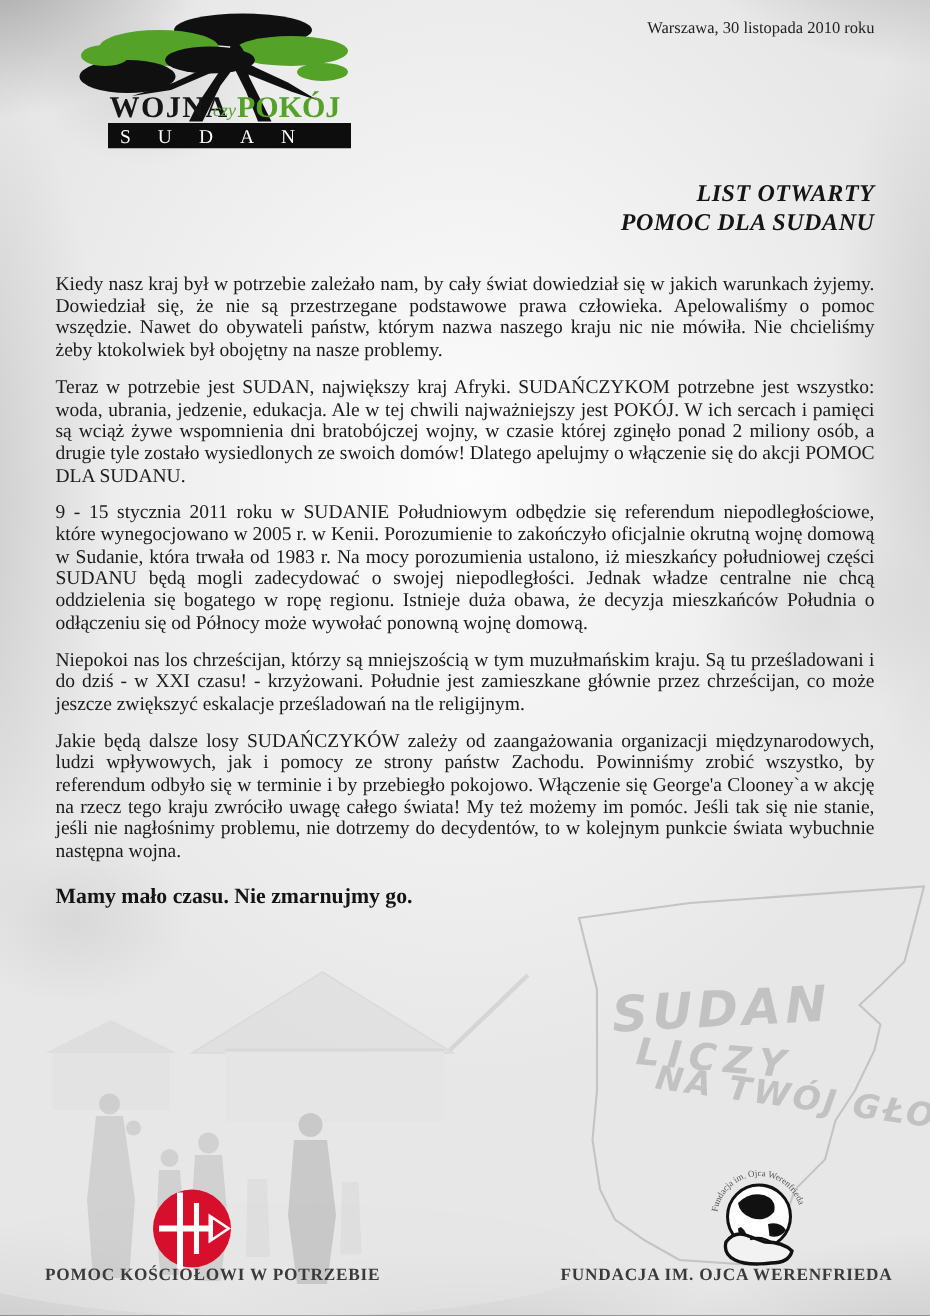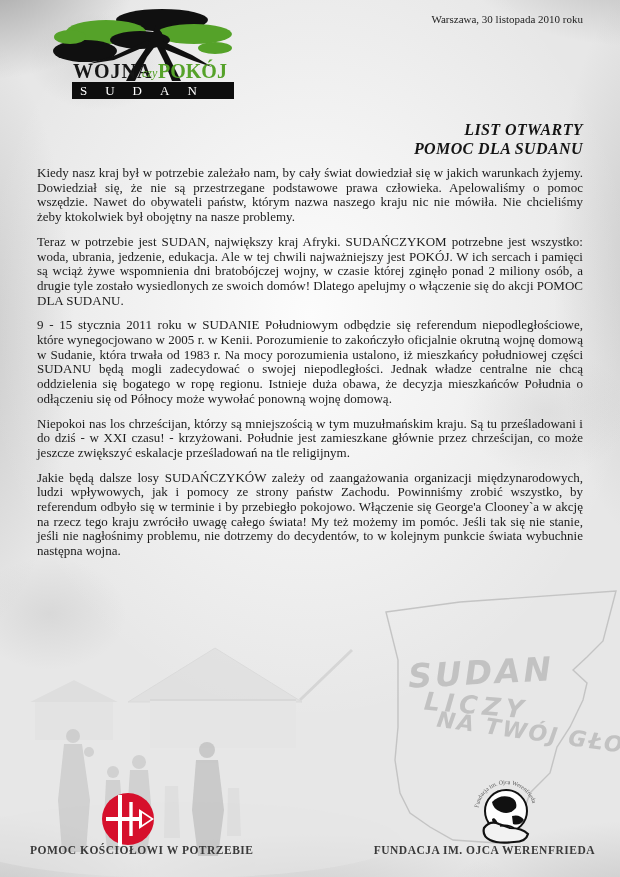--- a/index.html
+++ b/index.html
@@ -25,21 +25,21 @@
   .wm{position:absolute;z-index:0;font-family:"DejaVu Sans", sans-serif;font-weight:bold;font-style:italic;color:#c2c2c2;white-space:nowrap;}
   .wm1{left:408px;top:653px;font-size:33px;letter-spacing:3px;transform:rotate(-3deg);}
   .wm2{left:424px;top:691px;font-size:25px;letter-spacing:5px;transform:rotate(5deg);}
   .wm3{left:436px;top:721px;font-size:22px;letter-spacing:2px;transform:rotate(8deg);}
   .content{position:relative;z-index:1;padding:0 37px;}
   .header{position:relative;height:114px;}
   .logo{position:absolute;left:7px;top:5px;width:190px;height:94px;}
   .date{position:absolute;right:0;top:13px;font-size:11px;color:#222;}
   .title{margin-top:6px;text-align:right;font-weight:bold;font-style:italic;font-size:16px;line-height:19px;letter-spacing:.4px;color:#151515;}
   .body p{margin:0 0 10px 0;font-size:13px;line-height:14.7px;text-align:justify;color:#1b1b1b;}
-  .body{margin-top:8px;}
+  .body{margin-top:24px;}
   .closing{margin-top:15px;font-size:14.5px;font-weight:bold;color:#141414;}
   .footer-el{position:absolute;z-index:2;}
   .acn-logo{left:101px;top:792px;width:54px;height:56px;}
   .globe-logo{left:466px;top:778px;width:78px;height:68px;}
   .caption{font-size:11.5px;letter-spacing:.5px;color:#3a3a3a;white-space:nowrap;font-weight:bold;}
   .cap-left{left:30px;top:844px;}
   .cap-right{right:25px;top:844px;}
 </style>
 </head>
 <body>
@@ -118,20 +118,21 @@
       <div>LIST OTWARTY</div>
       <div>POMOC DLA SUDANU</div>
     </div>
 
     <div class="body">
       <p>Kiedy nasz kraj był w potrzebie zależało nam, by cały świat dowiedział się w jakich warunkach żyjemy. Dowiedział się, że nie są przestrzegane podstawowe prawa człowieka. Apelowaliśmy o pomoc wszędzie. Nawet do obywateli państw, którym nazwa naszego kraju nic nie mówiła. Nie chcieliśmy żeby ktokolwiek był obojętny na nasze problemy.</p>
       <p>Teraz w potrzebie jest SUDAN, największy kraj Afryki. SUDAŃCZYKOM potrzebne jest wszystko: woda, ubrania, jedzenie, edukacja. Ale w tej chwili najważniejszy jest POKÓJ. W ich sercach i pamięci są wciąż żywe wspomnienia dni bratobójczej wojny, w czasie której zginęło ponad 2 miliony osób, a drugie tyle zostało wysiedlonych ze swoich domów! Dlatego apelujmy o włączenie się do akcji POMOC DLA SUDANU.</p>
       <p>9 - 15 stycznia 2011 roku w SUDANIE Południowym odbędzie się referendum niepodległościowe, które wynegocjowano w 2005 r. w Kenii. Porozumienie to zakończyło oficjalnie okrutną wojnę domową w Sudanie, która trwała od 1983 r. Na mocy porozumienia ustalono, iż mieszkańcy południowej części SUDANU będą mogli zadecydować o swojej niepodległości. Jednak władze centralne nie chcą oddzielenia się bogatego w ropę regionu. Istnieje duża obawa, że decyzja mieszkańców Południa o odłączeniu się od Północy może wywołać ponowną wojnę domową.</p>
       <p>Niepokoi nas los chrześcijan, którzy są mniejszością w tym muzułmańskim kraju. Są tu prześladowani i do dziś - w XXI czasu! -  krzyżowani. Południe jest zamieszkane głównie przez chrześcijan, co może jeszcze zwiększyć eskalacje prześladowań na tle religijnym.</p>
       <p>Jakie będą dalsze losy SUDAŃCZYKÓW zależy od zaangażowania organizacji międzynarodowych, ludzi wpływowych, jak i pomocy ze strony państw Zachodu. Powinniśmy zrobić wszystko, by referendum odbyło się w terminie i by przebiegło pokojowo. Włączenie się George'a Clooney`a w akcję na rzecz tego kraju zwróciło uwagę całego świata! My też możemy im pomóc. Jeśli tak się nie stanie, jeśli nie nagłośnimy problemu, nie dotrzemy do decydentów, to w kolejnym punkcie świata wybuchnie następna wojna.</p>
+      <div class="closing">Mamy mało czasu. Nie zmarnujmy go.</div>
     </div>
 
   </div>
 
   <svg class="footer-el acn-logo" viewBox="0 0 54 56">
     <circle cx="27" cy="27" r="26" fill="#d6102c"></circle>
     <line x1="19" y1="3" x2="19" y2="54" stroke="#ffffff" stroke-width="4"></line>
     <line x1="30" y1="10" x2="30" y2="44" stroke="#ffffff" stroke-width="3.4"></line>
     <line x1="5" y1="27" x2="41" y2="27" stroke="#ffffff" stroke-width="4"></line>
     <polygon points="38,17 53,27 38,37" fill="#ffffff"></polygon>

